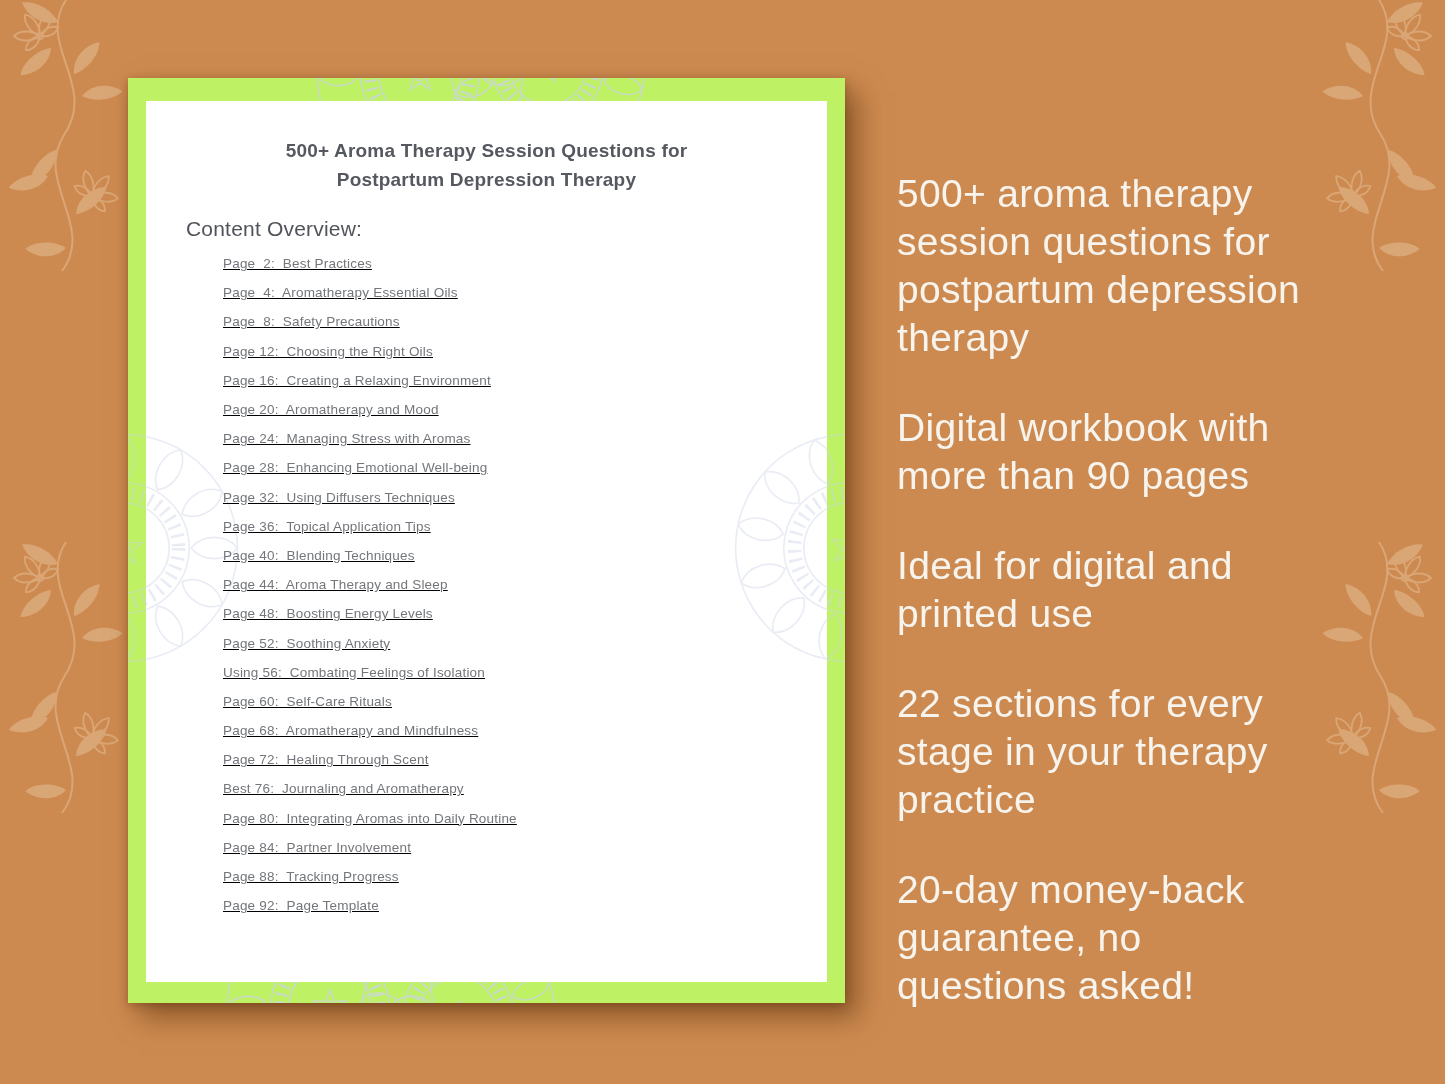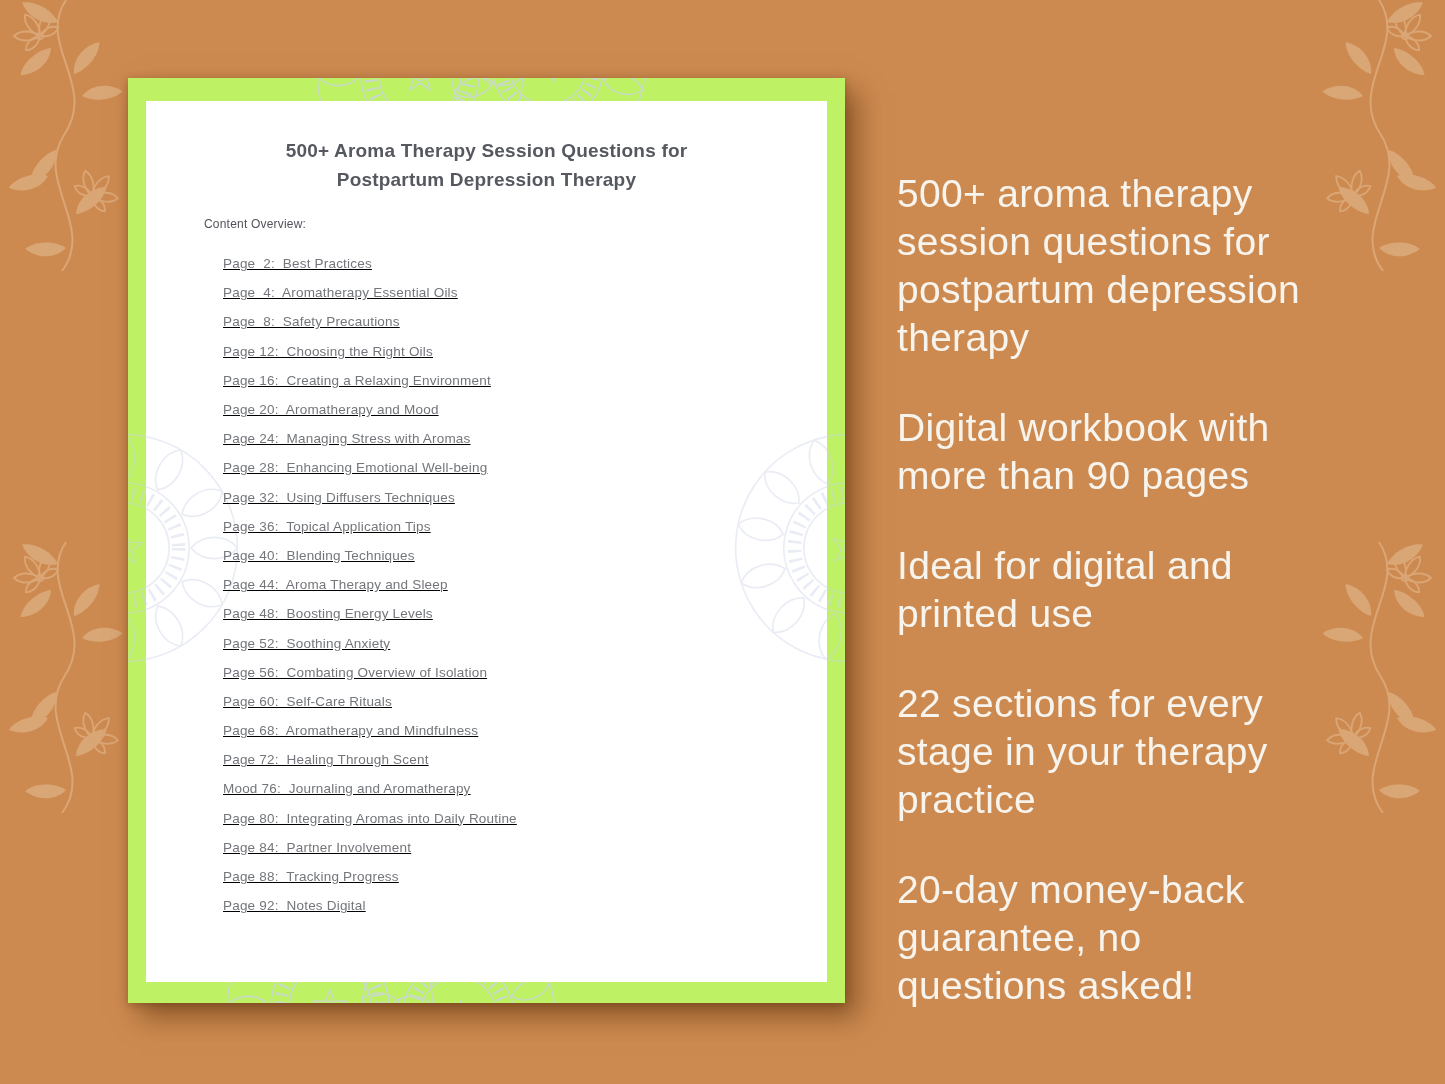--- a/index.html
+++ b/index.html
@@ -30,22 +30,22 @@
   .doc-content{position:absolute;inset:0;z-index:3;}
 
   .doc-title{
     position:absolute;left:40px;right:40px;top:58px;
     text-align:center;
     font-size:19px;line-height:29px;font-weight:600;
     color:#55585f;letter-spacing:.2px;
     white-space:pre-line;
   }
   .overview-label{
-    position:absolute;left:76px;top:139px;
-    font-size:12px;color:#505359;font-weight:500;letter-spacing:.2px;
+    position:absolute;left:58px;top:139px;
+    font-size:21px;color:#505359;font-weight:500;letter-spacing:.2px;
   }
   .toc{position:absolute;left:95px;top:171px;right:30px;text-decoration:underline;}
   .toc-row{
     height:29.2px;display:flex;align-items:center;
     font-size:13.5px;color:#73767b;letter-spacing:.2px;
     white-space:pre;
   }
 
   
   .marketing{
@@ -168,29 +168,29 @@
       <div class="toc-row">Page 16:  Creating a Relaxing Environment</div>
       <div class="toc-row">Page 20:  Aromatherapy and Mood</div>
       <div class="toc-row">Page 24:  Managing Stress with Aromas</div>
       <div class="toc-row">Page 28:  Enhancing Emotional Well-being</div>
       <div class="toc-row">Page 32:  Using Diffusers Techniques</div>
       <div class="toc-row">Page 36:  Topical Application Tips</div>
       <div class="toc-row">Page 40:  Blending Techniques</div>
       <div class="toc-row">Page 44:  Aroma Therapy and Sleep</div>
       <div class="toc-row">Page 48:  Boosting Energy Levels</div>
       <div class="toc-row">Page 52:  Soothing Anxiety</div>
-      <div class="toc-row">Page 56:  Combating Overview of Isolation</div>
+      <div class="toc-row">Using 56:  Combating Feelings of Isolation</div>
       <div class="toc-row">Page 60:  Self-Care Rituals</div>
       <div class="toc-row">Page 68:  Aromatherapy and Mindfulness</div>
       <div class="toc-row">Page 72:  Healing Through Scent</div>
-      <div class="toc-row">Mood 76:  Journaling and Aromatherapy</div>
+      <div class="toc-row">Best 76:  Journaling and Aromatherapy</div>
       <div class="toc-row">Page 80:  Integrating Aromas into Daily Routine</div>
       <div class="toc-row">Page 84:  Partner Involvement</div>
       <div class="toc-row">Page 88:  Tracking Progress</div>
-      <div class="toc-row">Page 92:  Notes Digital</div>
+      <div class="toc-row">Page 92:  Page Template</div>
     </div>
   </div>
 </div>
 
 <div class="marketing">
   <p class="mkt">500+ aroma therapy
 session questions for
 postpartum depression
 therapy</p>
   <p class="mkt">Digital workbook with

